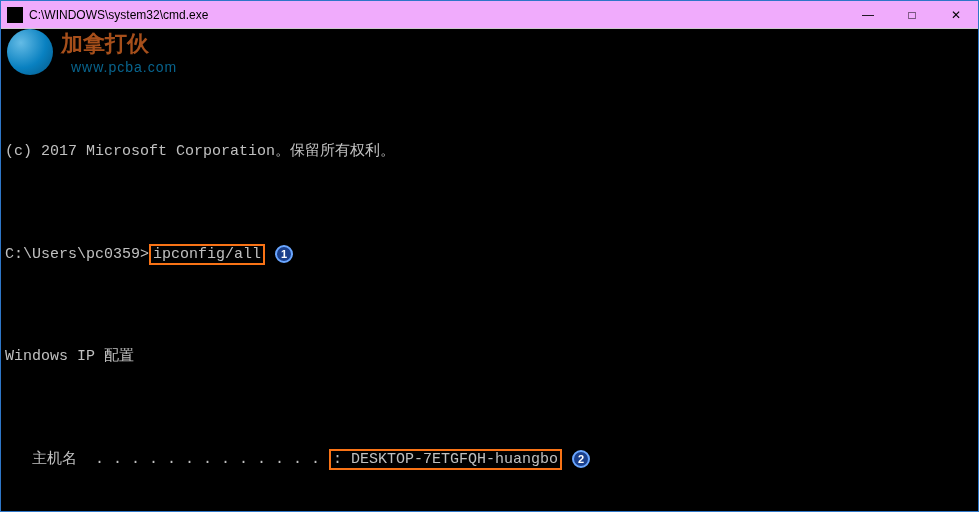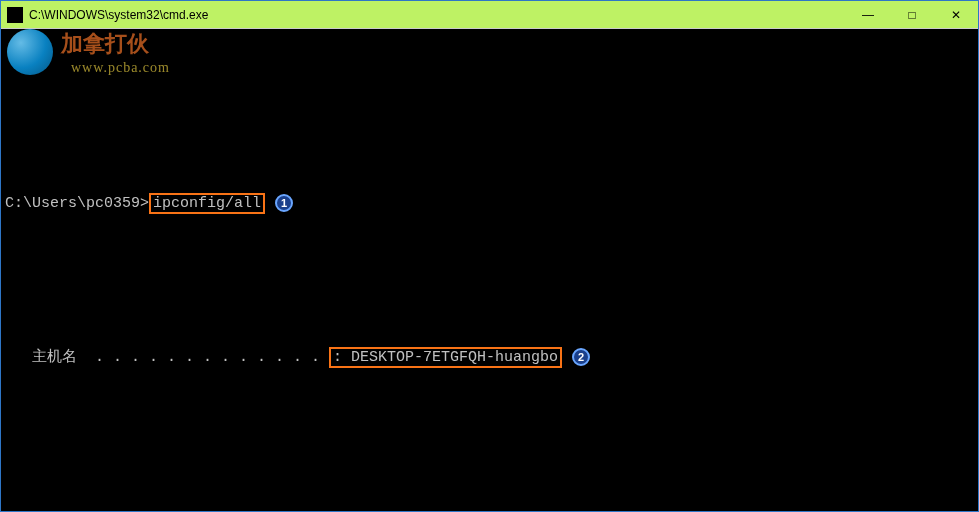--- a/index.html
+++ b/index.html
@@ -1,51 +1,53 @@
 <!DOCTYPE html>
 <html><head>
   <meta charset="utf-8">
   <style>
     * { margin: 0; padding: 0; box-sizing: border-box; }
     body { font-family: "NSimSun","SimSun","Courier New",monospace; width: 979px; height: 512px; overflow: hidden; background: #fff; border: 1px solid #2e76c7; }
-    .titlebar { height: 28px; background: #bef264; display: flex; align-items: center; border-bottom: 1px solid #ccc; }
+    .titlebar { height: 28px; background: #f0abfc; display: flex; align-items: center; border-bottom: 1px solid #ccc; }
     .titlebar-icon { width: 16px; height: 16px; margin: 0 6px; background: #000; display: inline-block; }
     .titlebar-text { font-family: "Segoe UI",sans-serif; font-size: 12px; color: #000; flex: 1; white-space: pre; }
     .win-btns { display: flex; }
     .win-btn { width: 44px; height: 28px; display: flex; align-items: center; justify-content: center; font-family: "Segoe UI",sans-serif; font-size: 12px; color: #000; }
     .terminal { background: #000; color: #c0c0c0; height: calc(100% - 28px); padding: 12px 4px; font-size: 15px; line-height: 17px; white-space: pre; overflow: hidden; position: relative; }
     .row { white-space: pre; }
     .hl-red { border: 2px solid #f97316; display: inline-block; padding: 0 2px; margin: -2px 0; }
     .num-badge { display: inline-flex; align-items: center; justify-content: center; width: 18px; height: 18px; border-radius: 50%; background: #1a3f8b; color: #fff; border: 2px solid #6aa6ff; font-family: Arial,sans-serif; font-size: 11px; font-weight: bold; vertical-align: middle; margin-left: 10px; }
     .wm { position: absolute; }
     .wm-logo { left: 6px; top: 0; width: 46px; height: 46px; border-radius: 50%; background: radial-gradient(circle at 30% 30%, #6fd0ff 0%, #0a8fd6 55%, #055f92 100%); opacity: .9; }
     .wm-text1 { left: 60px; top: 6px; color: #ff7a2a; font-family: "Microsoft YaHei",sans-serif; font-size: 22px; font-weight: 700; opacity: .65; }
-    .wm-text2 { left: 70px; top: 30px; color: #fde047; font-family: Liberation Serif, serif; font-size: 14px; letter-spacing: 1px; opacity: .6; }
+    .wm-text2 { left: 70px; top: 30px; color: #0ea5e9; font-family: Liberation Sans, sans-serif; font-size: 14px; letter-spacing: 1px; opacity: .6; }
   </style>
 </head>
 <body>
 
 <div class="titlebar">
   <span class="titlebar-icon"></span>
   <span class="titlebar-text">C:\WINDOWS\system32\cmd.exe</span>
   <div class="win-btns">
     <div class="win-btn">—</div>
     <div class="win-btn">□</div>
     <div class="win-btn close">✕</div>
   </div>
 </div>
 
 <div class="terminal">
   <div class="wm wm-logo"></div>
   <div class="wm wm-text1">加拿打伙</div>
   <div class="wm wm-text2">www.pcba.com</div>
 
+  <div class="row">(c) 2017 Microsoft Corporation。保留所有权利。</div>
   <div class="row"> </div>
   <div class="row"><span>C:\Users\pc0359&gt;</span><span class="hl-red"><span>ipconfig/all</span></span><span class="num-badge">1</span></div>
   <div class="row"> </div>
+  <div class="row">Windows IP 配置</div>
   <div class="row"> </div>
   <div class="row"><span>   主机名  . . . . . . . . . . . . . </span><span class="hl-red"><span>: </span><span>DESKTOP-7ETGFQH-huangbo</span></span><span class="num-badge">2</span></div>
   
   
   
   
   
   
   
   

